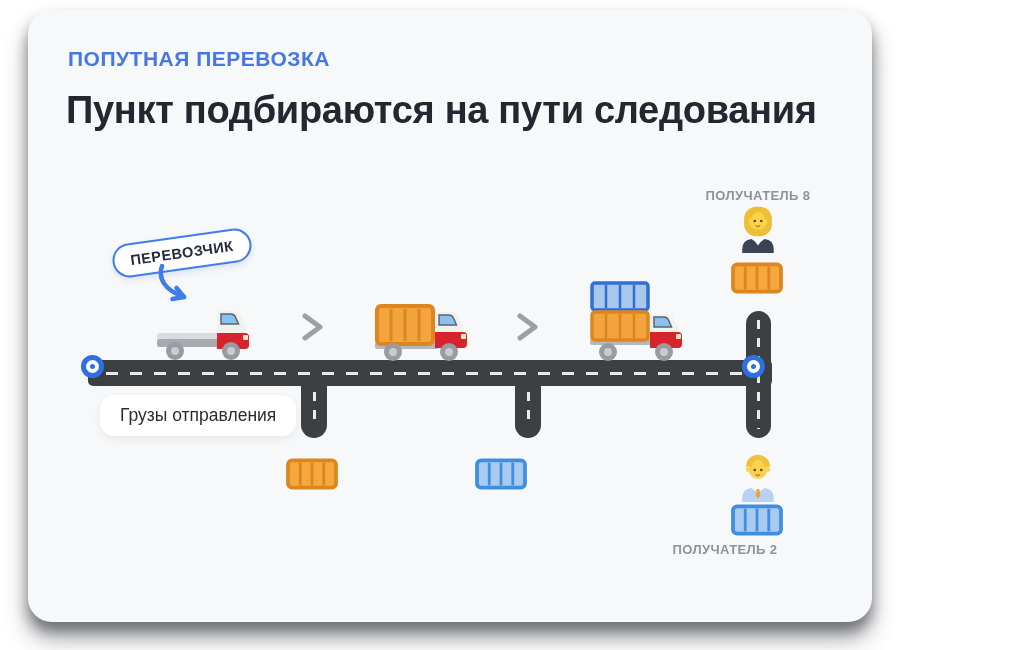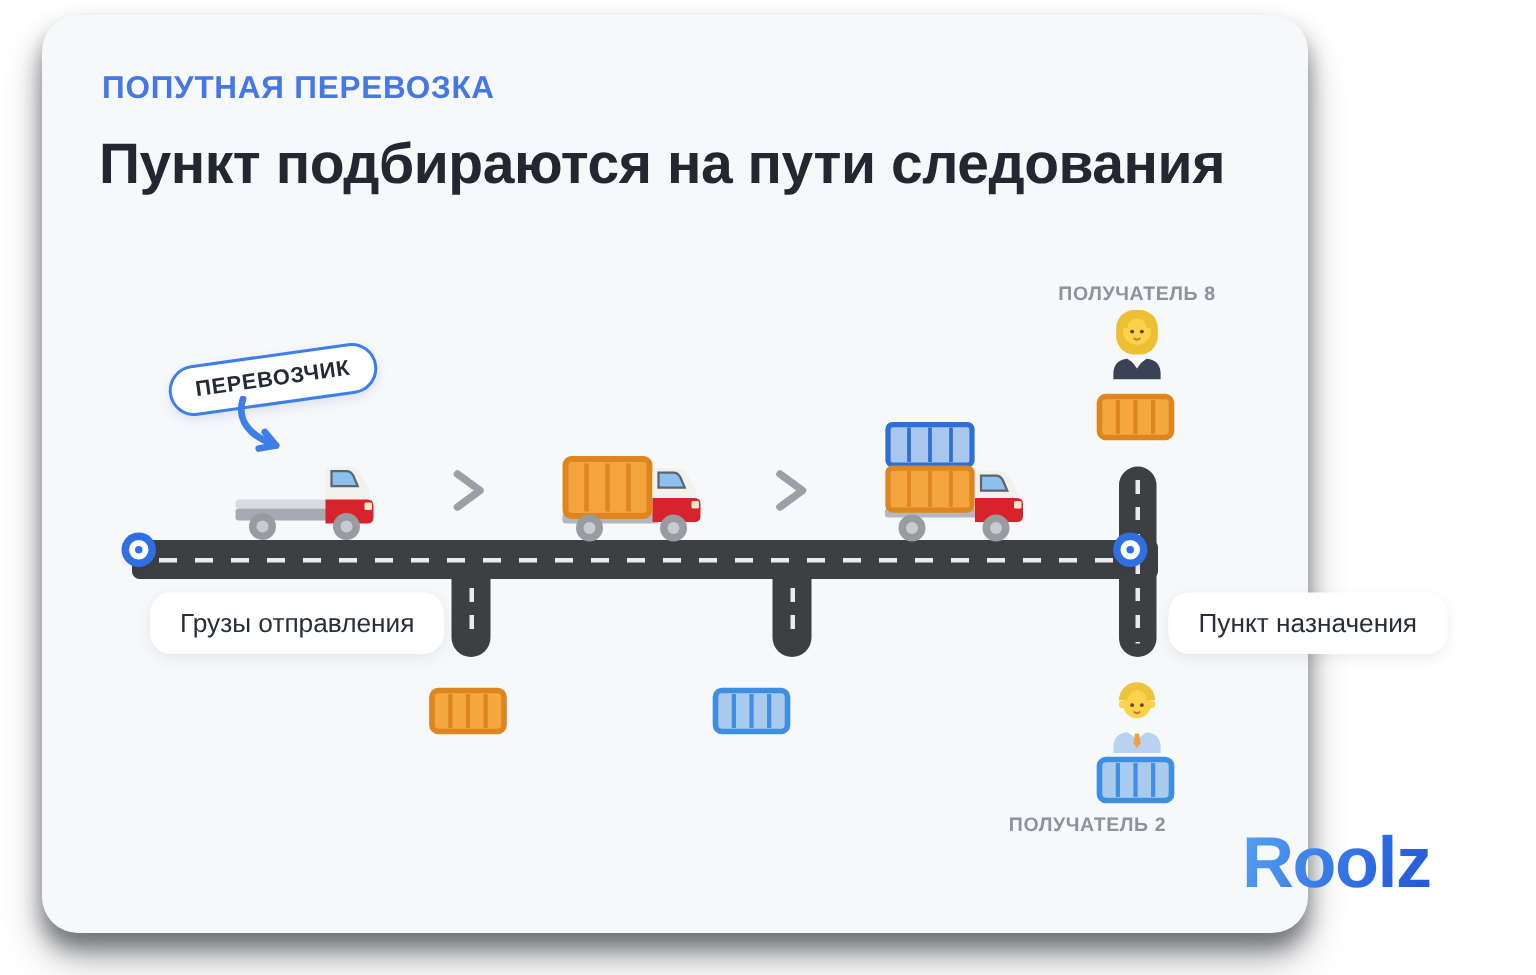--- a/index.html
+++ b/index.html
@@ -153,21 +153,20 @@
     <path d="M66,36 h10 q3,0 4.5,3 l3,7 h-17.5 z" fill="#8cc0ee" stroke="#5e646c" stroke-width="1.5"></path>
     <path d="M62,51 h28 q4,0 4,4 v8 q0,4 -4,4 h-28 z" fill="#d7232b"></path>
     <rect x="88" y="53" width="5" height="5" rx="1" fill="#f6e9c8"></rect>
     <circle cx="20" cy="71" r="9" fill="#989ca1"></circle>
       <circle cx="20" cy="71" r="4" fill="#c8ccd0"></circle>
     <circle cx="76" cy="71" r="9" fill="#989ca1"></circle>
       <circle cx="76" cy="71" r="4" fill="#c8ccd0"></circle>
   </svg>
 
   <div class="pill pill-origin">Грузы отправления</div>
-  <div class="pill pill-dest">Пункт назначения</div>
 
   <svg class="cargo-1" width="54" height="32" viewBox="0 0 56 34">
     <rect x="2.5" y="2.5" width="51" height="29" rx="4.5" fill="#f4a83e" stroke="#dd861f" stroke-width="4"></rect>
     <line x1="15.5" y1="5" x2="15.5" y2="29" stroke="#dd861f" stroke-width="3"></line>
     <line x1="28" y1="5" x2="28" y2="29" stroke="#dd861f" stroke-width="3"></line>
     <line x1="40.5" y1="5" x2="40.5" y2="29" stroke="#dd861f" stroke-width="3"></line>
   </svg>
 
   <svg class="cargo-2" width="54" height="32" viewBox="0 0 56 34">
     <rect x="2.5" y="2.5" width="51" height="29" rx="4.5" fill="#abcbee" stroke="#3e8ee2" stroke-width="4"></rect>
@@ -207,15 +206,14 @@
     <polygon points="20.5,40 23.5,40 24.5,47 22,50.5 19.5,47" fill="#f0a13c"></polygon>
   </svg>
   <svg class="r2-cargo" width="54" height="32" viewBox="0 0 56 34">
     <rect x="2.5" y="2.5" width="51" height="29" rx="4.5" fill="#abcbee" stroke="#3e8ee2" stroke-width="4"></rect>
     <line x1="15.5" y1="5" x2="15.5" y2="29" stroke="#3e8ee2" stroke-width="3"></line>
     <line x1="28" y1="5" x2="28" y2="29" stroke="#3e8ee2" stroke-width="3"></line>
     <line x1="40.5" y1="5" x2="40.5" y2="29" stroke="#3e8ee2" stroke-width="3"></line>
   </svg>
   <div class="recipient-label r2-label">ПОЛУЧАТЕЛЬ 2</div>
 
-  <div class="logo">Roolz</div>
 
 </div>
 
 </body></html>

